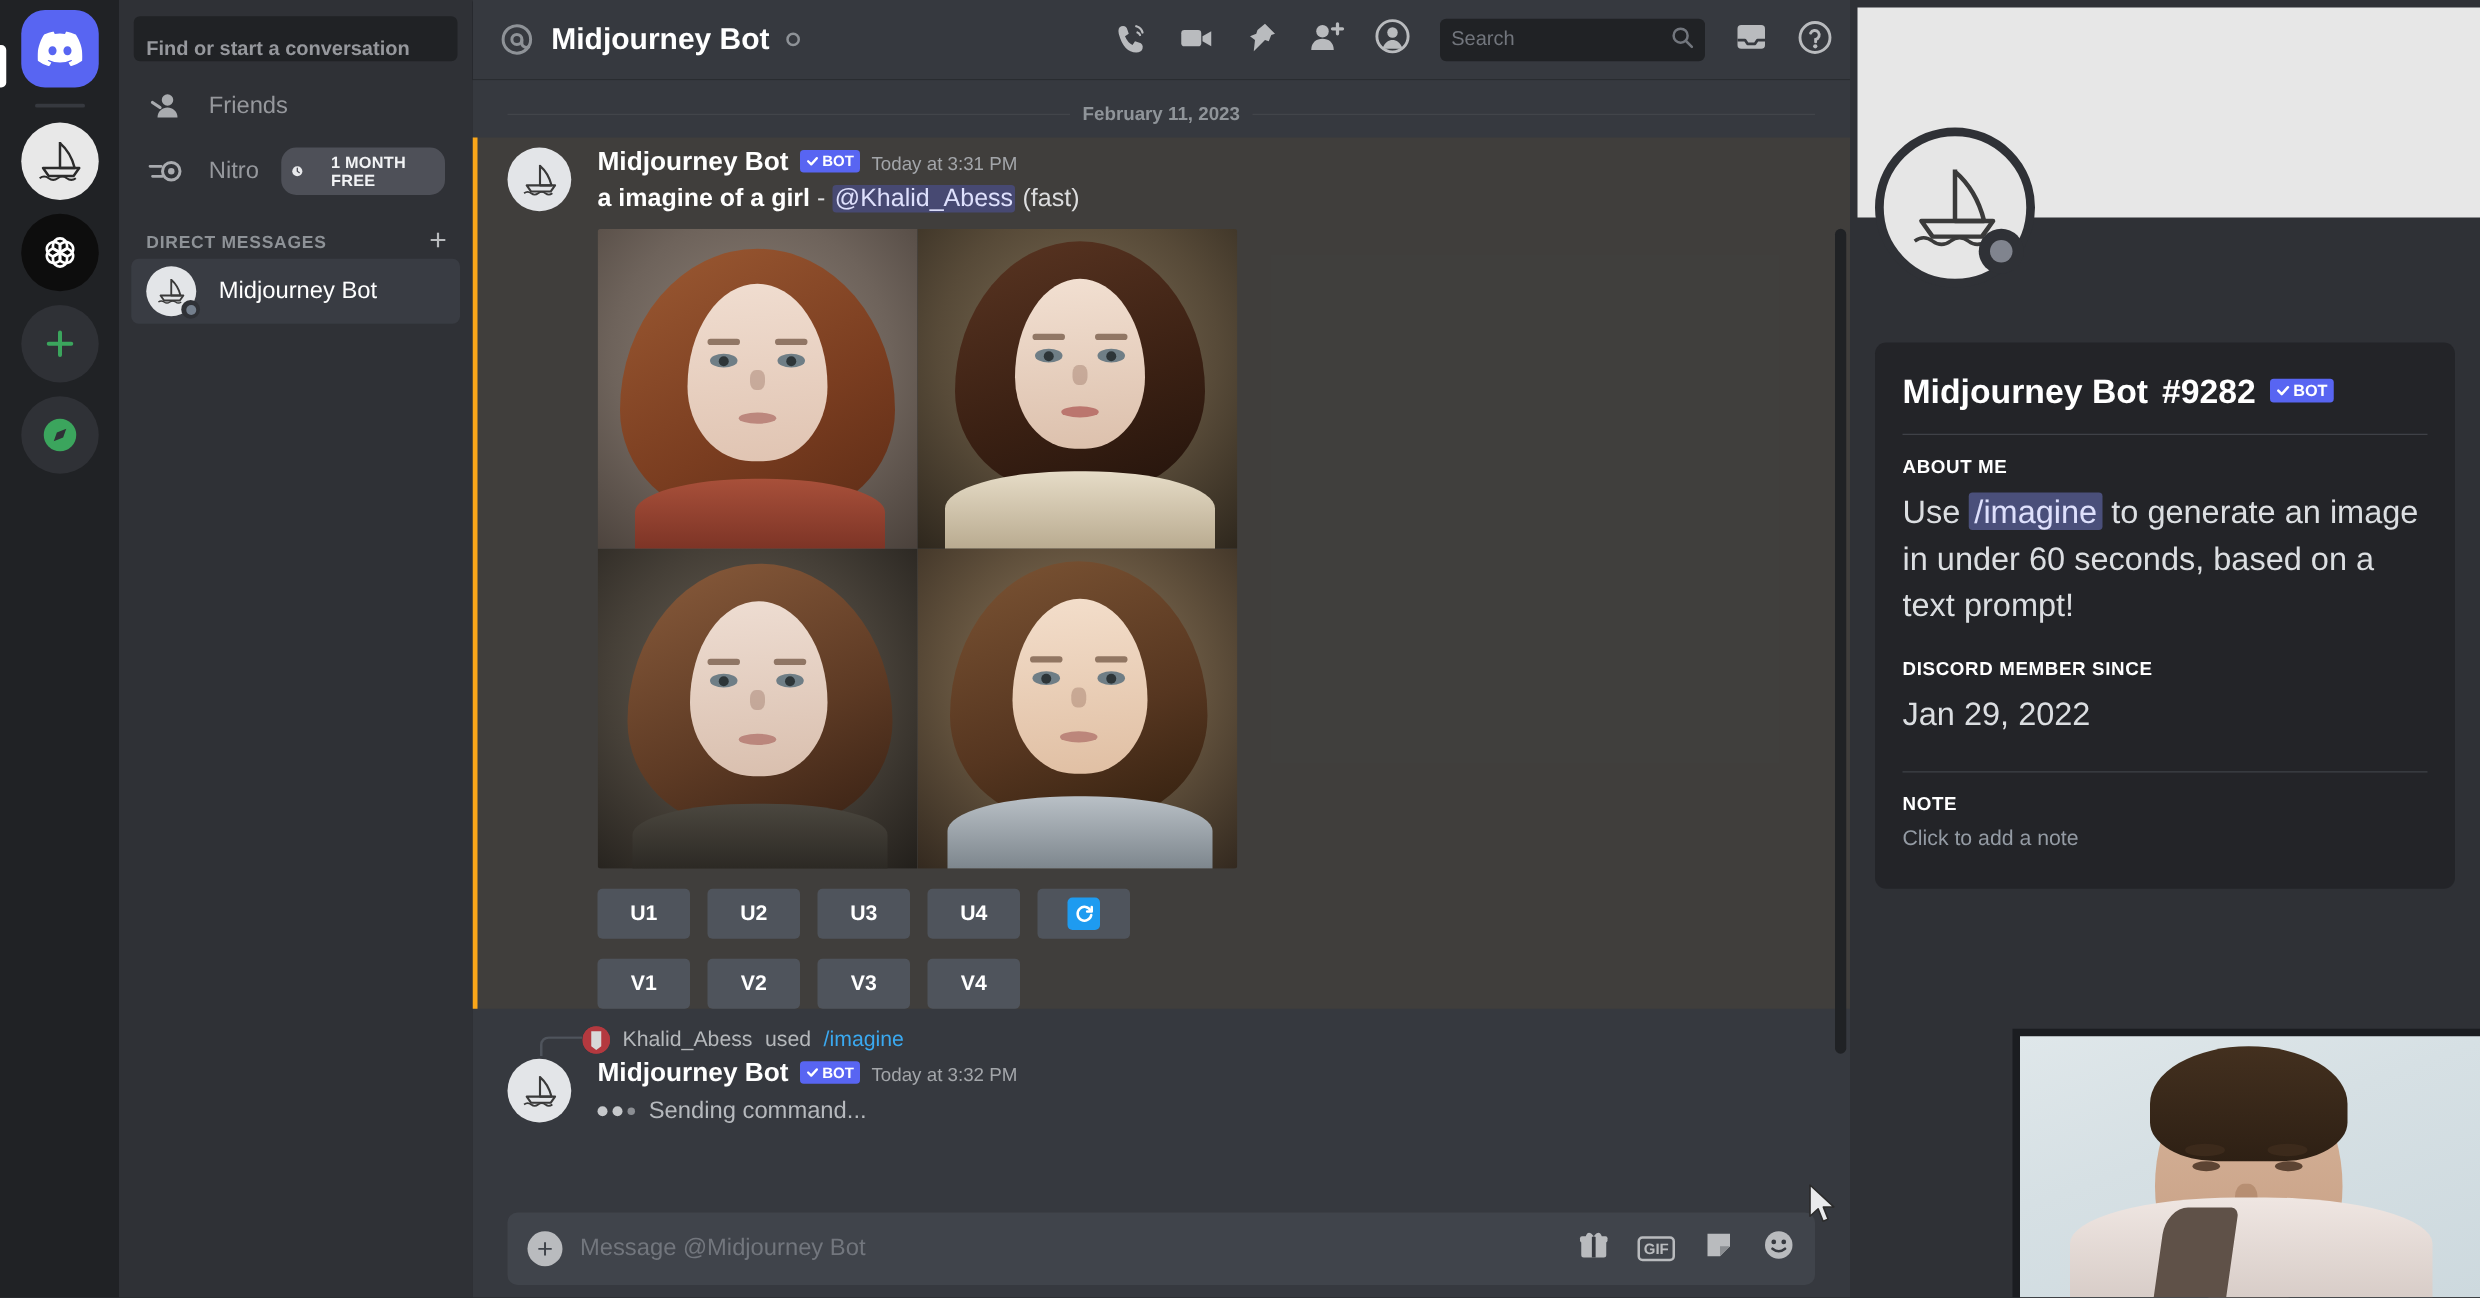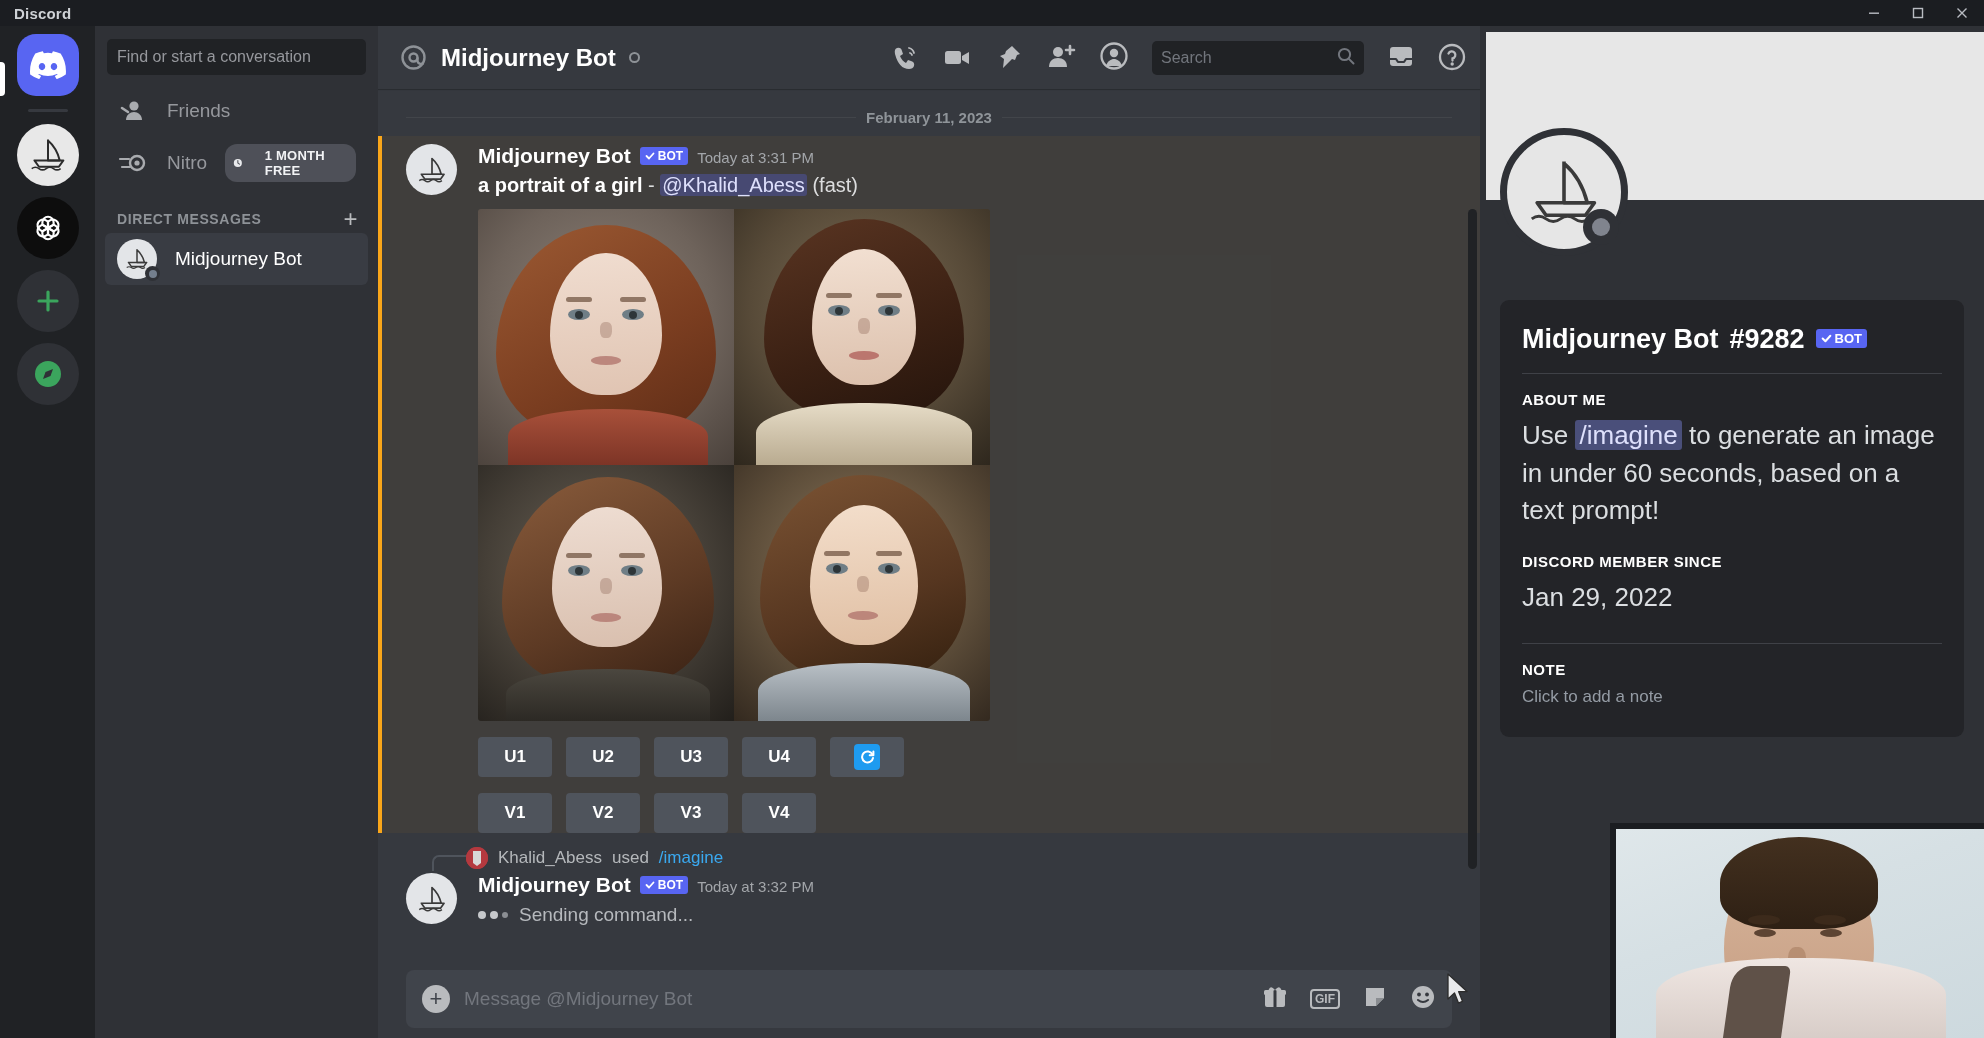--- a/index.html
+++ b/index.html
@@ -40,21 +40,21 @@
   .srv.mj { background:#e8e8e8; }
   .srv.gpt { background:#0d0d0d; }
   .srv.add, .srv.compass { background:#2f3136; }
   .railsep { width:40px; height:3px; border-radius:2px; background:#36393f; margin:2px 0 1px; }
 
   
   .dmbar { width:283px; flex:0 0 283px; background:#2f3136; display:flex; flex-direction:column; }
   .findwrap { padding:13px 12px 0 12px; }
   .findbox {
     height:36px; background:#202225; border-radius:5px; color:#96989d;
-    font-size:16px; display:flex; align-items:center; padding:0 10px;
+    font-size:16px; display:flex; align-items:flex-end; padding:0 10px;font-weight:bold;
   }
   .dmlist { padding:10px 10px 0 10px; flex:1 1 auto; overflow:hidden; }
   .dmrow {
     height:52px; border-radius:6px; display:flex; align-items:center; padding:0 12px;
     color:#96989d; font-size:19px; gap:18px; position:relative;
   }
   .dmrow.active { background:#393c43; color:#fff; }
   .dmrow .ico { width:32px; display:flex; align-items:center; justify-content:center; flex:0 0 32px; }
   .nitro-badge {
     margin-left:auto; background:#4e5058; color:#f2f3f5; font-size:13px; font-weight:bold;
@@ -198,40 +198,20 @@
   .brow { position:absolute; width:26px; height:5px; border-radius:3px; background:#6b4f3c; opacity:.7; }
   .mouth { position:absolute; width:30px; height:9px; border-radius:50%; background:#b2756e; opacity:.8; }
   .nose { position:absolute; width:12px; height:16px; border-radius:40%; background:rgba(140,100,85,.35); }
   .torso { position:absolute; bottom:0; border-radius:48% 48% 0 0; }
 </style>
 </head>
 <body>
 
 <div class="app">
 
-  <div class="titlebar">
-    <div class="brand">Discord</div>
-    <div class="winctl">
-      <div class="winbtn">
-        <svg width="14" height="14" viewBox="0 0 14 14">
-            <rect x="2" y="6.5" width="10" height="1.4" fill="currentColor"></rect>
-          </svg>
-      </div>
-      <div class="winbtn">
-        <svg width="14" height="14" viewBox="0 0 14 14">
-            <rect x="2.5" y="2.5" width="9" height="9" fill="none" stroke="currentColor" stroke-width="1.4"></rect>
-          </svg>
-      </div>
-      <div class="winbtn">
-        <svg width="14" height="14" viewBox="0 0 14 14">
-            <path d="M2.5 2.5 L11.5 11.5 M11.5 2.5 L2.5 11.5" stroke="currentColor" stroke-width="1.4" fill="none"></path>
-          </svg>
-      </div>
-    </div>
-  </div>
 
   <div class="cols">
 
     <div class="rail">
       <div class="pill" style="top:36px;height:34px;"></div>
 
       <div class="srv discord">
         <svg width="36" height="28" viewBox="0 0 71 55">
           <path fill="#fff" d="M60.1 4.9A58.5 58.5 0 0 0 45.4.3a.2.2 0 0 0-.2.1c-.6 1.1-1.3 2.6-1.8 3.7a54 54 0 0 0-16.2 0c-.5-1.2-1.2-2.6-1.9-3.7a.2.2 0 0 0-.2-.1c-5.1.9-10 2.4-14.6 4.6a.2.2 0 0 0-.1.1C1.6 19-.9 32.6.3 46.1a.2.2 0 0 0 .1.2 58.9 58.9 0 0 0 17.7 9 .2.2 0 0 0 .2-.1c1.4-1.9 2.6-3.8 3.6-5.9a.2.2 0 0 0-.1-.3c-1.9-.7-3.7-1.6-5.5-2.6a.2.2 0 0 1 0-.4l1.1-.8a.2.2 0 0 1 .2 0 42 42 0 0 0 35.6 0 .2.2 0 0 1 .2 0l1.1.8a.2.2 0 0 1 0 .4c-1.7 1-3.6 1.9-5.5 2.6a.2.2 0 0 0-.1.3c1 2 2.3 4 3.6 5.9a.2.2 0 0 0 .2.1 58.6 58.6 0 0 0 17.8-9 .2.2 0 0 0 .1-.2c1.5-15.6-2.4-29.1-10.2-41.1a.2.2 0 0 0-.1-.1zM23.7 37.9c-3.5 0-6.4-3.2-6.4-7.2s2.8-7.2 6.4-7.2c3.6 0 6.5 3.3 6.4 7.2 0 4-2.8 7.2-6.4 7.2zm23.6 0c-3.5 0-6.4-3.2-6.4-7.2s2.8-7.2 6.4-7.2c3.6 0 6.5 3.3 6.4 7.2 0 4-2.8 7.2-6.4 7.2z"></path>
         </svg>
@@ -426,21 +406,21 @@
               <span class="botbadge">
                 <svg width="10" height="10" viewBox="0 0 10 10">
                     <path d="M1.5 5 L4 7.5 L8.5 2.5" fill="none" stroke="#fff" stroke-width="1.8" stroke-linecap="round" stroke-linejoin="round"></path>
                   </svg>
                 <span>BOT</span>
               </span>
               <span class="mtime">Today at 3:31 PM</span>
             </div>
 
             <div class="prompt">
-              <b>a portrait of a girl</b>
+              <b>a imagine of a girl</b>
               <span>-</span>
               <span class="mention">@Khalid_Abess</span>
               <span>(fast)</span>
             </div>
 
             <div class="grid">
               <div class="cell">
                 <div class="p-bg" style="background:radial-gradient(circle at 48% 40%, #8d8177 0%, #6e635b 55%, #4a413b 100%);"></div>
                 <div class="hair" style="left:18px;top:16px;width:220px;height:215px;background:linear-gradient(150deg,#9c5a33,#7a3d20 60%,#5d2c16);"></div>
                 <div class="face" style="left:72px;top:44px;width:112px;height:142px;background:linear-gradient(175deg,#f0ddd0,#e0c4b2);"></div>

